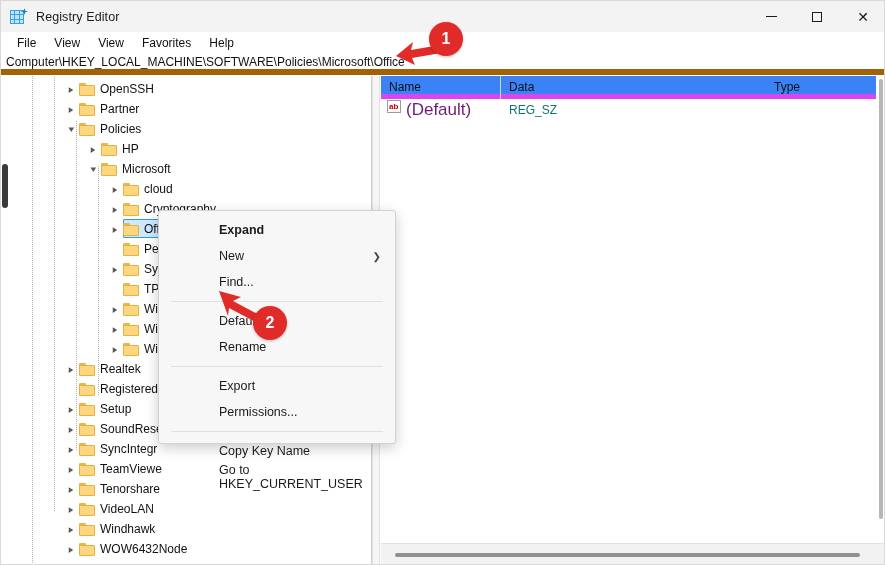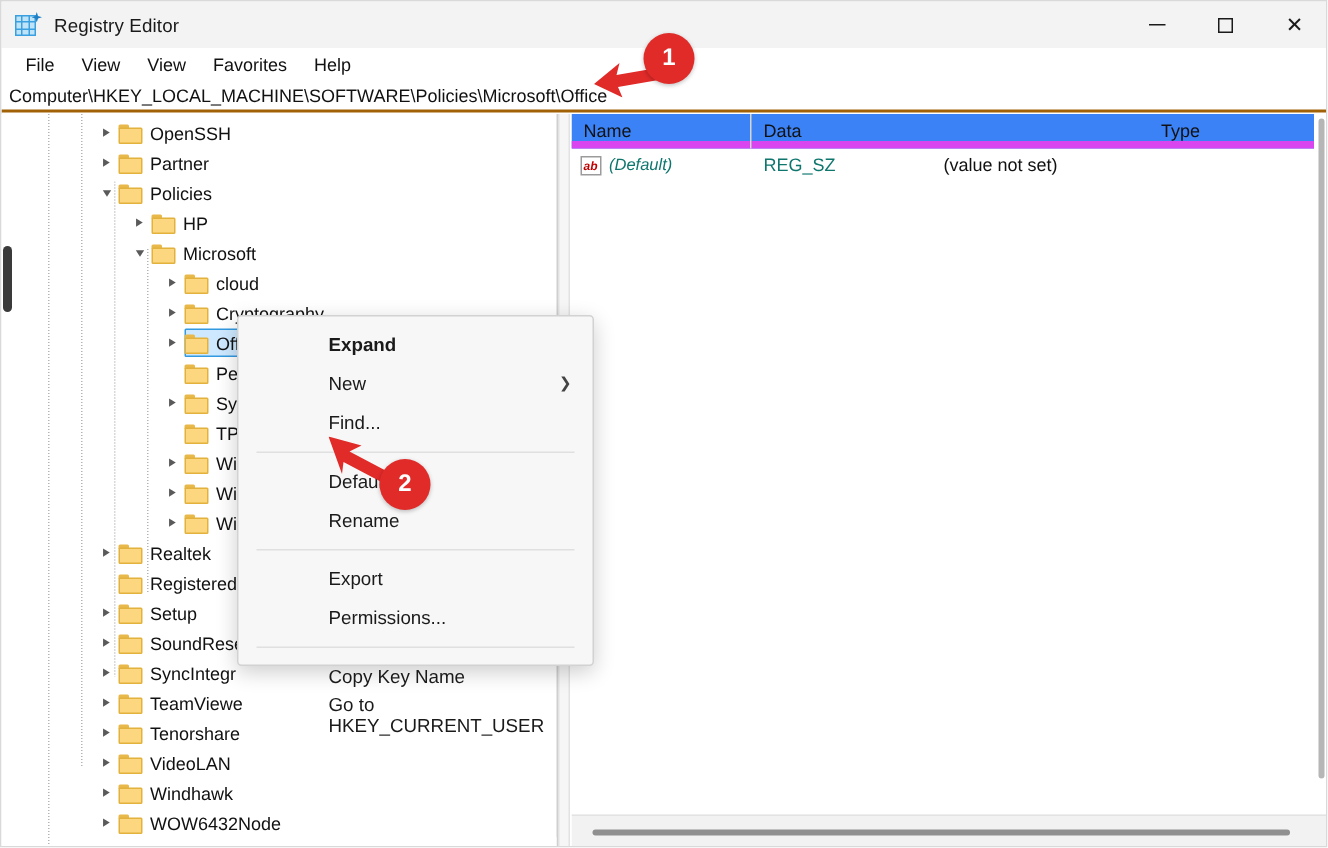--- a/index.html
+++ b/index.html
@@ -73,21 +73,21 @@
     font-size: 12px; color: #111;
     padding: 3px 9px 3px 9px;
     line-height: 15px;
   }
 
   
   .addressbar {
     position: absolute; left: 0; top: 54px;
     width: 885px; height: 20px;
     background: #ffffff;
-    border-bottom: 2px solid #a16207;
+    border-bottom: 6px solid #a16207;
     display: flex; align-items: center;
     padding-left: 5px;
   }
   .address-text {
     font-size: 12px; color: #111; white-space: nowrap;
   }
 
   
   .content {
     position: absolute; left: 0; top: 75px;
@@ -175,33 +175,33 @@
   .col {
     font-size: 12px; color: #111;
     padding: 4px 0 0 8px;
     border-right: 1px solid #d6d6d6;
     height: 23px;
   }
   .col.name { width: 120px; }
   .col.type { width: 120px; }
   .col.data { width: 265px; border-right: none; }
   .val-row { display: flex; height: 20px; align-items: center; padding-top: 2px; }
-  .val-name { width: 120px; display: flex; padding-left: 6px; font-style: italic; }
+  .val-name { width: 120px; display: flex; padding-left: 6px; }
   .val-type { width: 120px; font-size: 12px; color: #0f766e; padding-left: 8px; }
   .val-data { width: 265px; font-size: 12px; color: #111; padding-left: 8px; }
   .ab-icon {
     width: 14px; height: 13px; margin-right: 5px; position: relative;
     background: #ffffff; border: 1px solid #9b9b9b; flex: 0 0 auto;
   }
   .ab-icon span {
     position: absolute; left: 1px; top: 0px;
     font-size: 8px; font-weight: bold; color: #c00000;
     font-family: "Liberation Sans", sans-serif; line-height: 11px;
   }
-  .val-label { font-size: 11px; color: #0f766e; }
+  .val-label { font-size: 17px; color: #701a75; }
 
   
   .vscroll-left {
     position: absolute; left: 0; top: 0;
     width: 9px; height: 489px; background: #ffffff;
   }
   .vscroll-left .thumb {
     position: absolute; left: 1px; width: 6px;
     background: #3a3a3a; border-radius: 3px;
   }
@@ -633,21 +633,20 @@
       </div>
       <div id="values-list">
           <div class="val-row">
             <div class="val-name">
               <div class="ab-icon">
                 <span>ab</span>
               </div>
               <div class="val-label">(Default)</div>
             </div>
             <div class="val-type">REG_SZ</div>
-            <div class="val-data">(value not set)</div>
           </div>
         </div>
       <div class="vscroll-right">
         <div class="thumb" style="height:440px;"></div>
       </div>
       <div class="hscroll">
         <div class="thumb"></div>
       </div>
     </div>
   </div>

